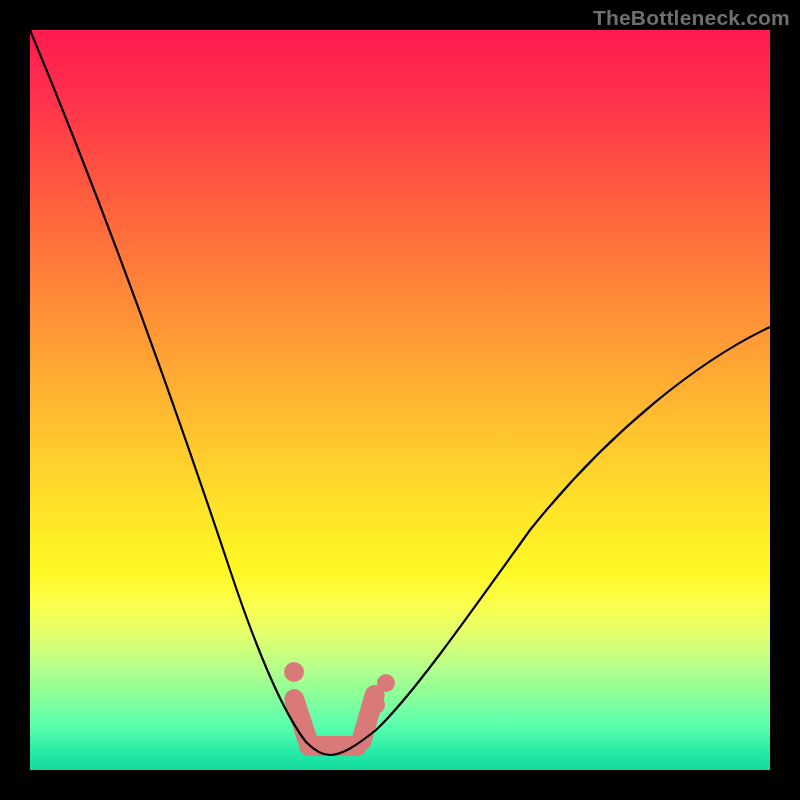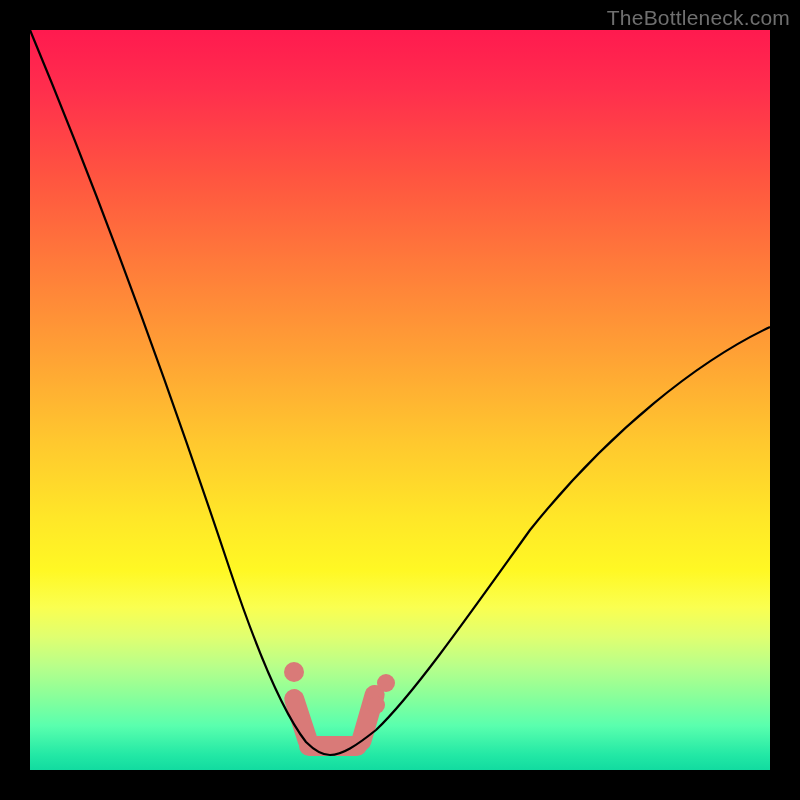--- a/index.html
+++ b/index.html
@@ -40,21 +40,21 @@
       #22e8a5 98%,
       #12dba0 100%
     );
   }
   .watermark {
     position: absolute;
     top: 6px;
     right: 10px;
     color: #6f6f6f;
     font-size: 21px;
-    font-weight: 400;
+    font-weight: 700;
     letter-spacing: 0.2px;
     user-select: none;
   }
   svg.curve {
     position: absolute;
     left: 0; top: 0;
     width: 740px; height: 740px;
     overflow: visible;
   }
   .salmon-band {

